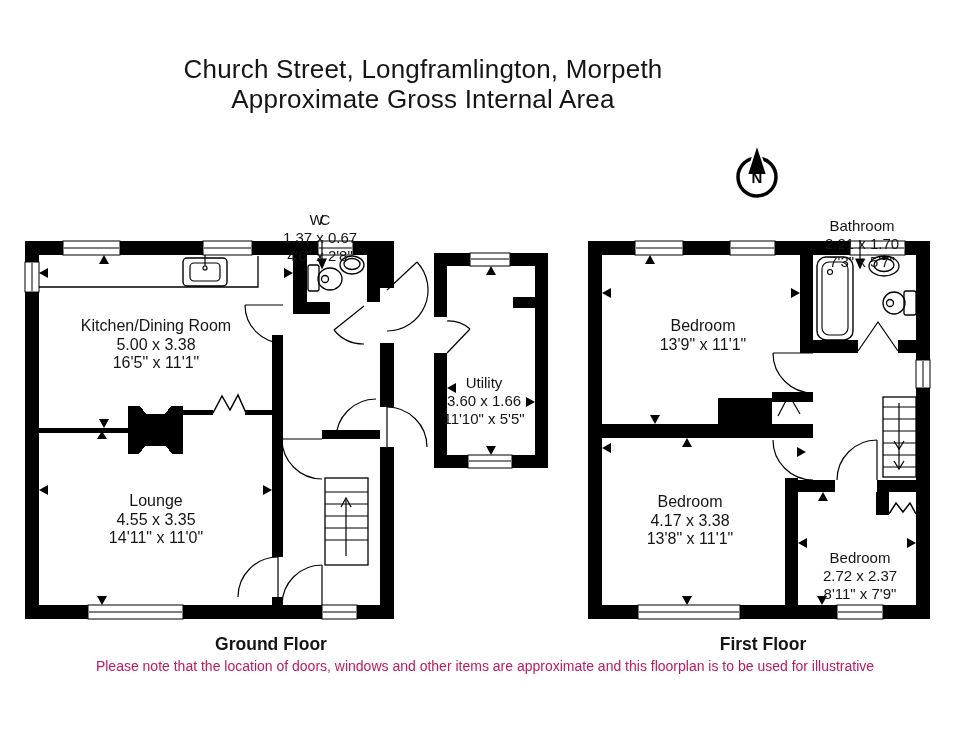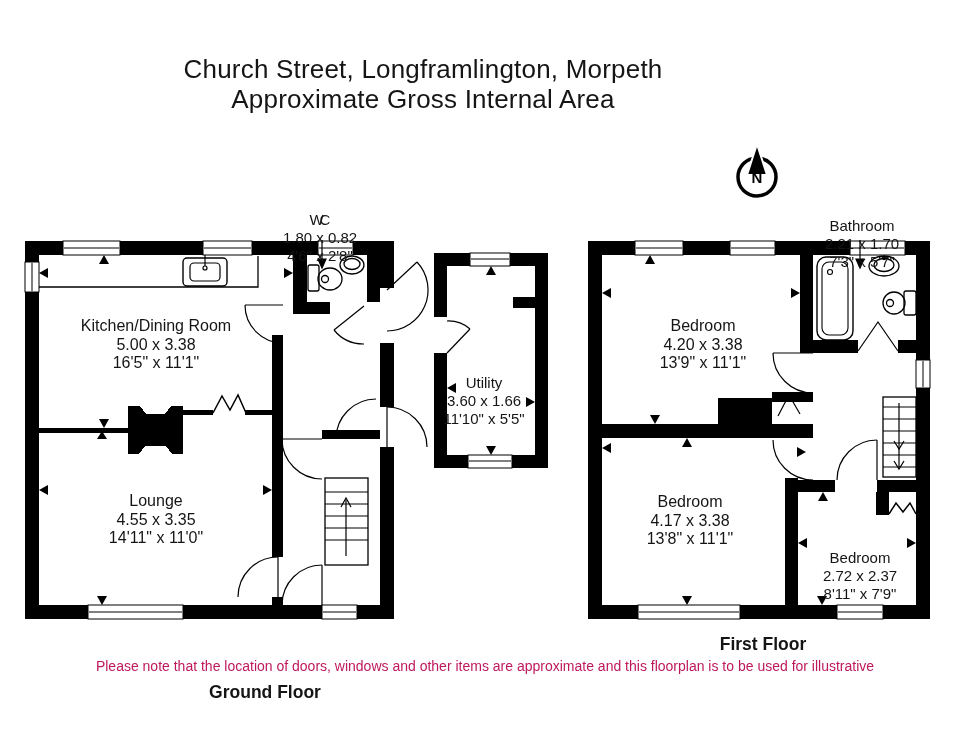--- a/index.html
+++ b/index.html
@@ -327,21 +327,21 @@
 
       <g stroke="#000" stroke-width="1.2" fill="#000">
         <line x1="860" y1="240" x2="860" y2="262"></line>
         <polygon points="856,259 864,259 860,268"></polygon>
       </g>
     </g>
   </svg>
 
   <div class="room-label small-label" style="left:250px;top:181px;width:140px;">
     <div class="nm wc-mark">WC</div>
-    <div>1.80 x 0.82</div>
+    <div>1.37 x 0.67</div>
     <div>4'6" x 2'8"</div>
   </div>
 
   <div class="room-label" style="left:46px;top:317px;width:220px;">
     <div class="nm">Kitchen/Dining Room</div>
     <div>5.00 x 3.38</div>
     <div>16'5" x 11'1"</div>
   </div>
 
   <div class="room-label" style="left:56px;top:492px;width:200px;">
@@ -357,36 +357,35 @@
   </div>
 
   <div class="room-label small-label" style="left:772px;top:187px;width:180px;">
     <div class="nm">Bathroom</div>
     <div>2.21 x 1.70</div>
     <div>7'3" x 5'7"</div>
   </div>
 
   <div class="room-label" style="left:603px;top:317px;width:200px;">
     <div class="nm">Bedroom</div>
-    <div>4.20 x 3.38</div>
     <div>13'9" x 11'1"</div>
   </div>
 
   <div class="room-label" style="left:590px;top:493px;width:200px;">
     <div class="nm">Bedroom</div>
     <div>4.17 x 3.38</div>
     <div>13'8" x 11'1"</div>
   </div>
 
   <div class="room-label small-label" style="left:770px;top:519px;width:180px;">
     <div class="nm">Bedroom</div>
     <div>2.72 x 2.37</div>
     <div>8'11" x 7'9"</div>
   </div>
 
-  <div class="floor-label" style="left:265px;top:634px;margin-top:48px;">Ground Floor</div>
+  <div class="floor-label" style="left:271px;top:634px;">Ground Floor</div>
   <div class="floor-label" style="left:763px;top:634px;">First Floor</div>
 
   <div class="disclaimer">
     <div>Please note that the location of doors, windows and other items are approximate and this floorplan is to be used for illustrative</div>
   </div>
 
 </div>
 
 </body></html>

